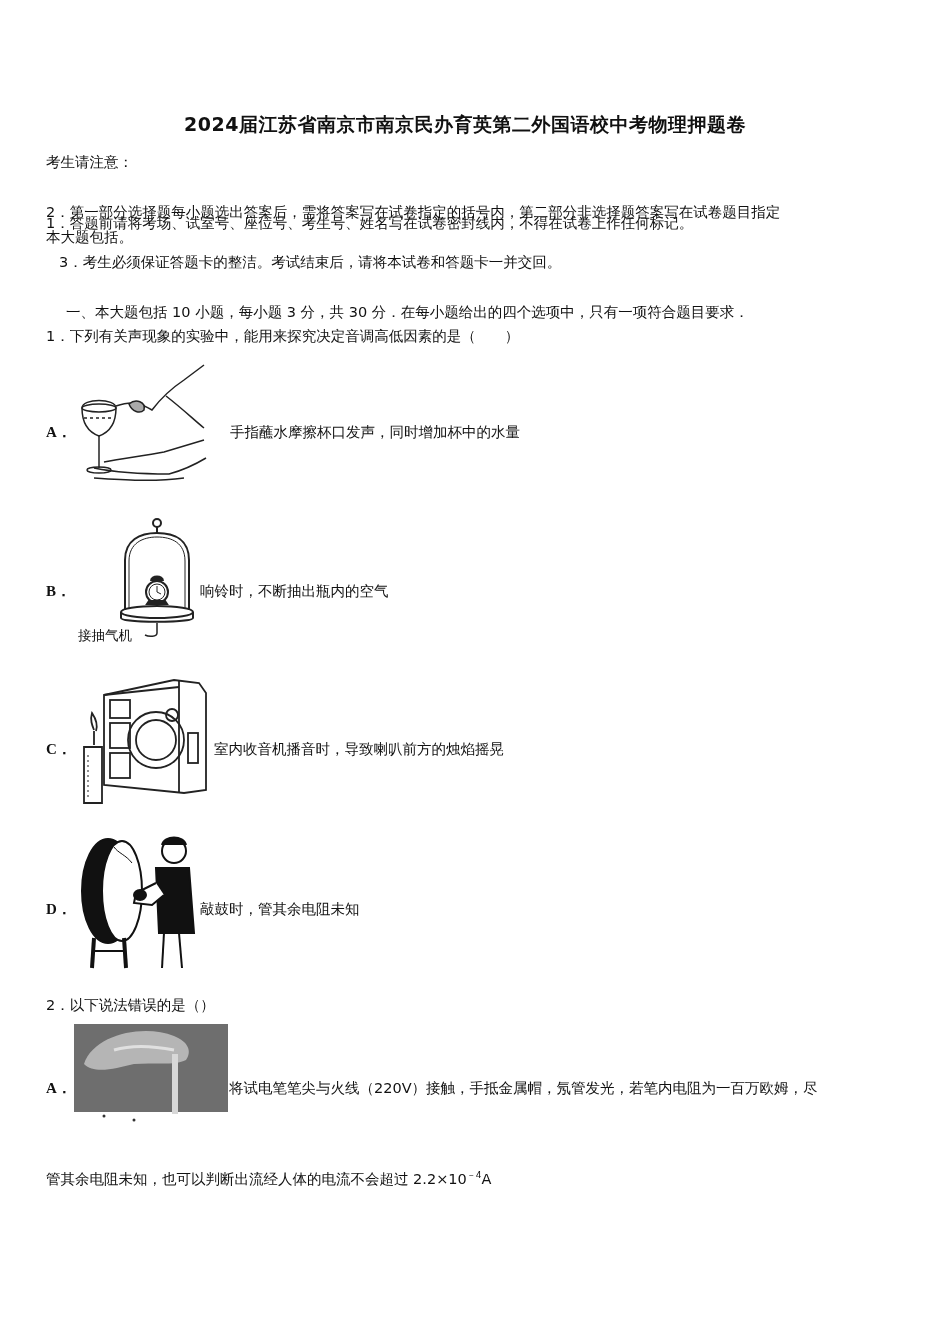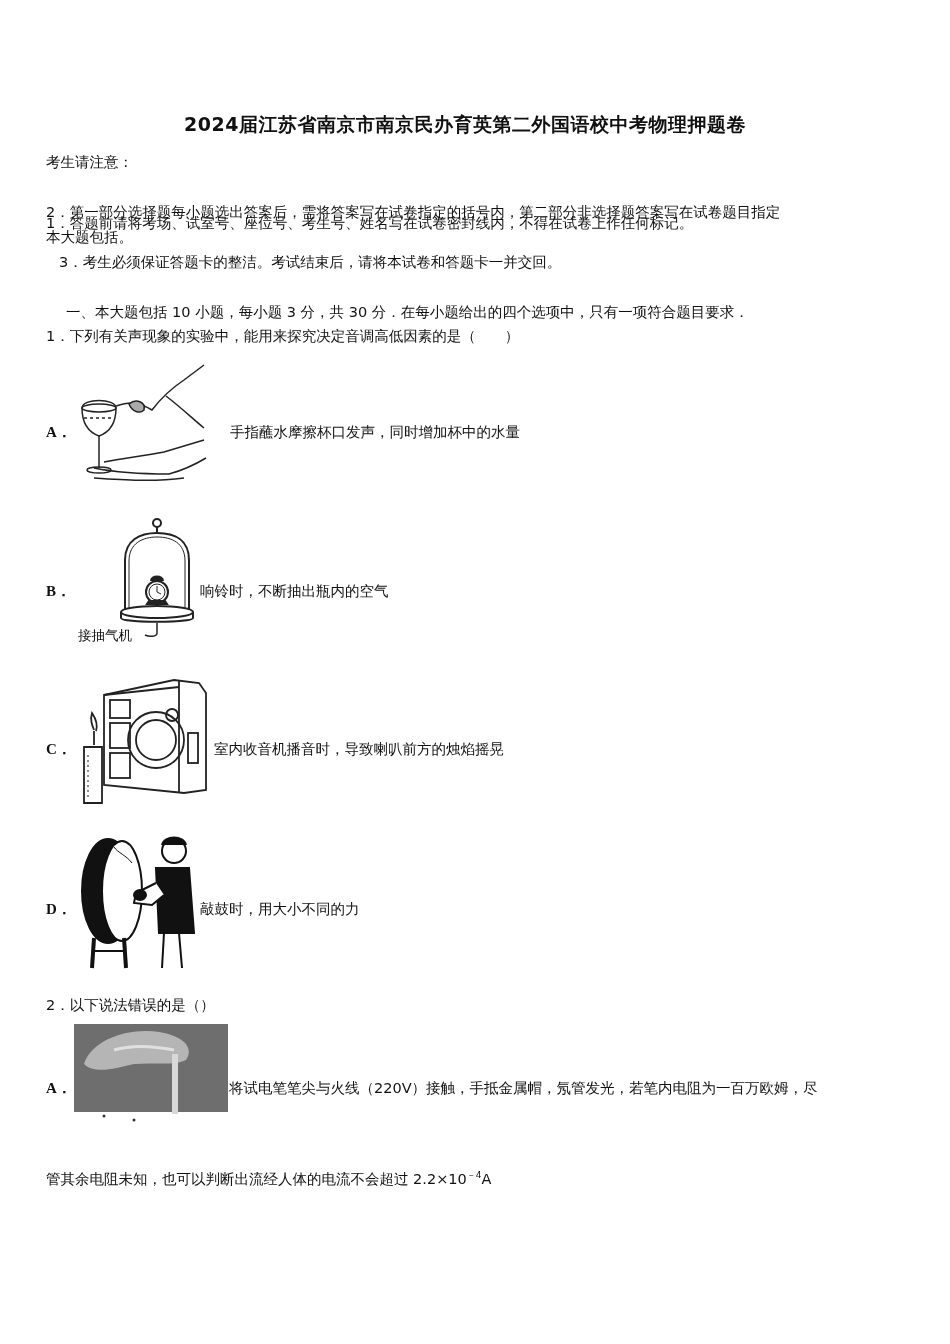--- a/index.html
+++ b/index.html
@@ -116,21 +116,21 @@
     <line x1="20" y1="118" x2="52" y2="118"></line>
     <circle cx="100" cy="18" r="12" fill="#fff"></circle>
     <path d="M88 12 C90 2 110 2 112 12" fill="#111"></path>
     <path d="M82 35 L115 35 L120 100 L85 100 Z" fill="#111"></path>
     <path d="M82 50 L62 60 L60 70 L78 72 L90 62" fill="#fff"></path>
     <ellipse cx="66" cy="62" rx="6" ry="5" fill="#111"></ellipse>
     <line x1="90" y1="100" x2="88" y2="135"></line>
     <line x1="105" y1="100" x2="108" y2="135"></line>
   </svg>
 </div>
-<div class="abs opt-text" style="left:200px; top:900px;">敲鼓时，用大小不同的力</div>
+<div class="abs opt-text" style="left:200px; top:900px;">敲鼓时，管其余电阻未知</div>
 
 <div class="abs line" style="top:995px;">2．以下说法错误的是（）</div>
 
 <div class="abs opt-letter" style="left:46px; top:1079px;">A．</div>
 <div class="fig" style="left:74px; top:1024px;">
   <svg width="154" height="100" viewBox="0 0 154 100">
     <rect x="0" y="0" width="154" height="88" fill="#6e6e6e"></rect>
     <path d="M0 88 L154 100 L154 88 Z" fill="#fff"></path>
     <path d="M10 40 C20 10 70 0 100 12 C115 18 118 28 112 36 C100 42 80 38 60 40 C40 45 20 50 10 40 Z" fill="#b5b5b5"></path>
     <path d="M40 26 C60 20 80 22 100 26" stroke="#e0e0e0" stroke-width="3" fill="none"></path>

